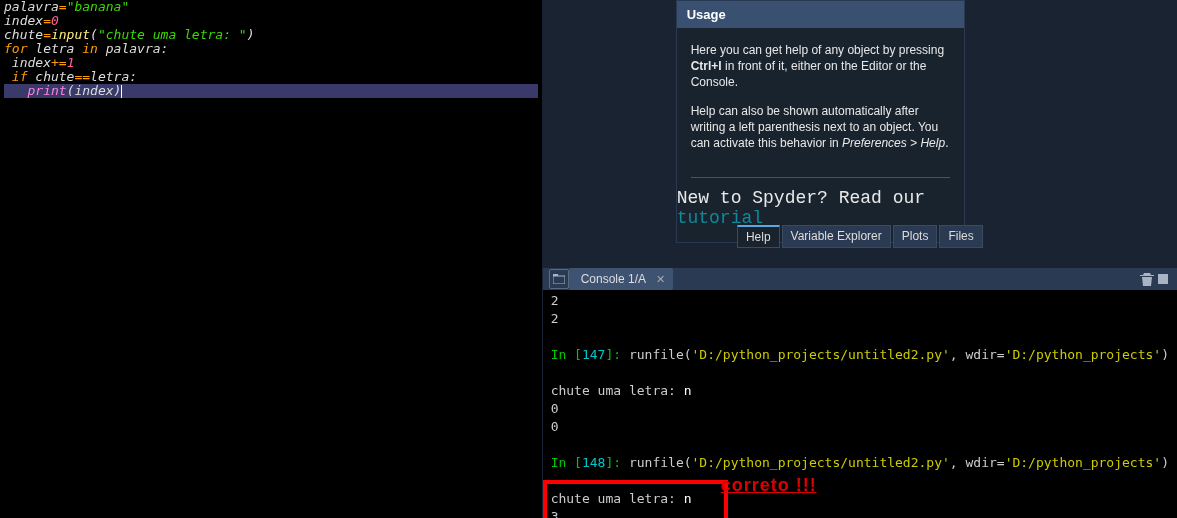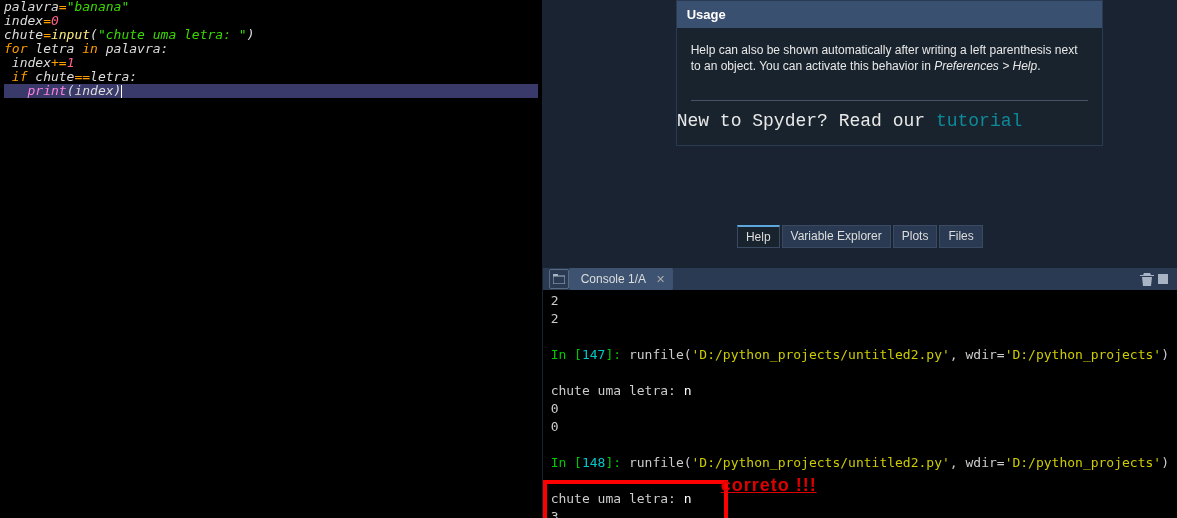--- a/index.html
+++ b/index.html
@@ -55,21 +55,21 @@
 }
 .help-panel {
   flex: 0 0 268px;
   background: #1a2332;
   position: relative;
 }
 .usage-box {
   position: absolute;
   left: 133px;
   top: 0;
-  width: 427px;
+  width: 289px;
   border: 1px solid #2a3a52;
   background: #19232d;
 }
 .usage-header {
   background: #3a5070;
   color: #fff;
   font-family: 'Segoe UI', Arial, sans-serif;
   font-size: 13px;
   font-weight: bold;
   padding: 6px 10px;
@@ -185,20 +185,23 @@
 <div class="left-pane">
   <div class="code-area" id="code-area"><div class="code-line"><span class="kw-white">palavra</span><span class="kw-operator">=</span><span class="kw-green">"banana"</span></div><div class="code-line"><span class="kw-white">index</span><span class="kw-operator">=</span><span class="kw-red">0</span></div><div class="code-line"><span class="kw-white">chute</span><span class="kw-operator">=</span><span class="kw-yellow">input</span><span class="kw-white">(</span><span class="kw-green">"chute uma letra: "</span><span class="kw-white">)</span></div><div class="code-line"><span class="kw-orange">for</span><span class="kw-white"> letra </span><span class="kw-orange">in</span><span class="kw-white"> palavra:</span></div><div class="code-line"><span class="kw-white"> index</span><span class="kw-operator">+=</span><span class="kw-red">1</span></div><div class="code-line"><span class="kw-white"> </span><span class="kw-orange">if</span><span class="kw-white"> chute</span><span class="kw-operator">==</span><span class="kw-white">letra:</span></div><div class="code-line highlighted"><span class="kw-white">   </span><span class="kw-violet">print</span><span class="kw-white">(index)</span><span class="cursor-mark"></span></div></div>
 </div>
 
 <div class="right-pane">
   <div class="help-panel">
     <div class="usage-box">
       <div class="usage-header">Usage</div>
       <div class="usage-body">
         <p>
+          <span>Here you can get help of any object by pressing </span><strong>Ctrl+I</strong><span> in front of it, either on the Editor or the Console.</span>
+        </p>
+        <p>
           <span>Help can also be shown automatically after writing a left parenthesis next to an object. You can activate this behavior in </span><em>Preferences &gt; Help</em><span>.</span>
         </p>
       </div>
       <div class="usage-divider"></div>
       <div class="usage-footer">
         <span>New to Spyder? Read our </span><span class="tutorial-link">tutorial</span>
       </div>
     </div>
     <div style="position:absolute; bottom:0; left:0; right:0;">
       <div class="tabs-row">

